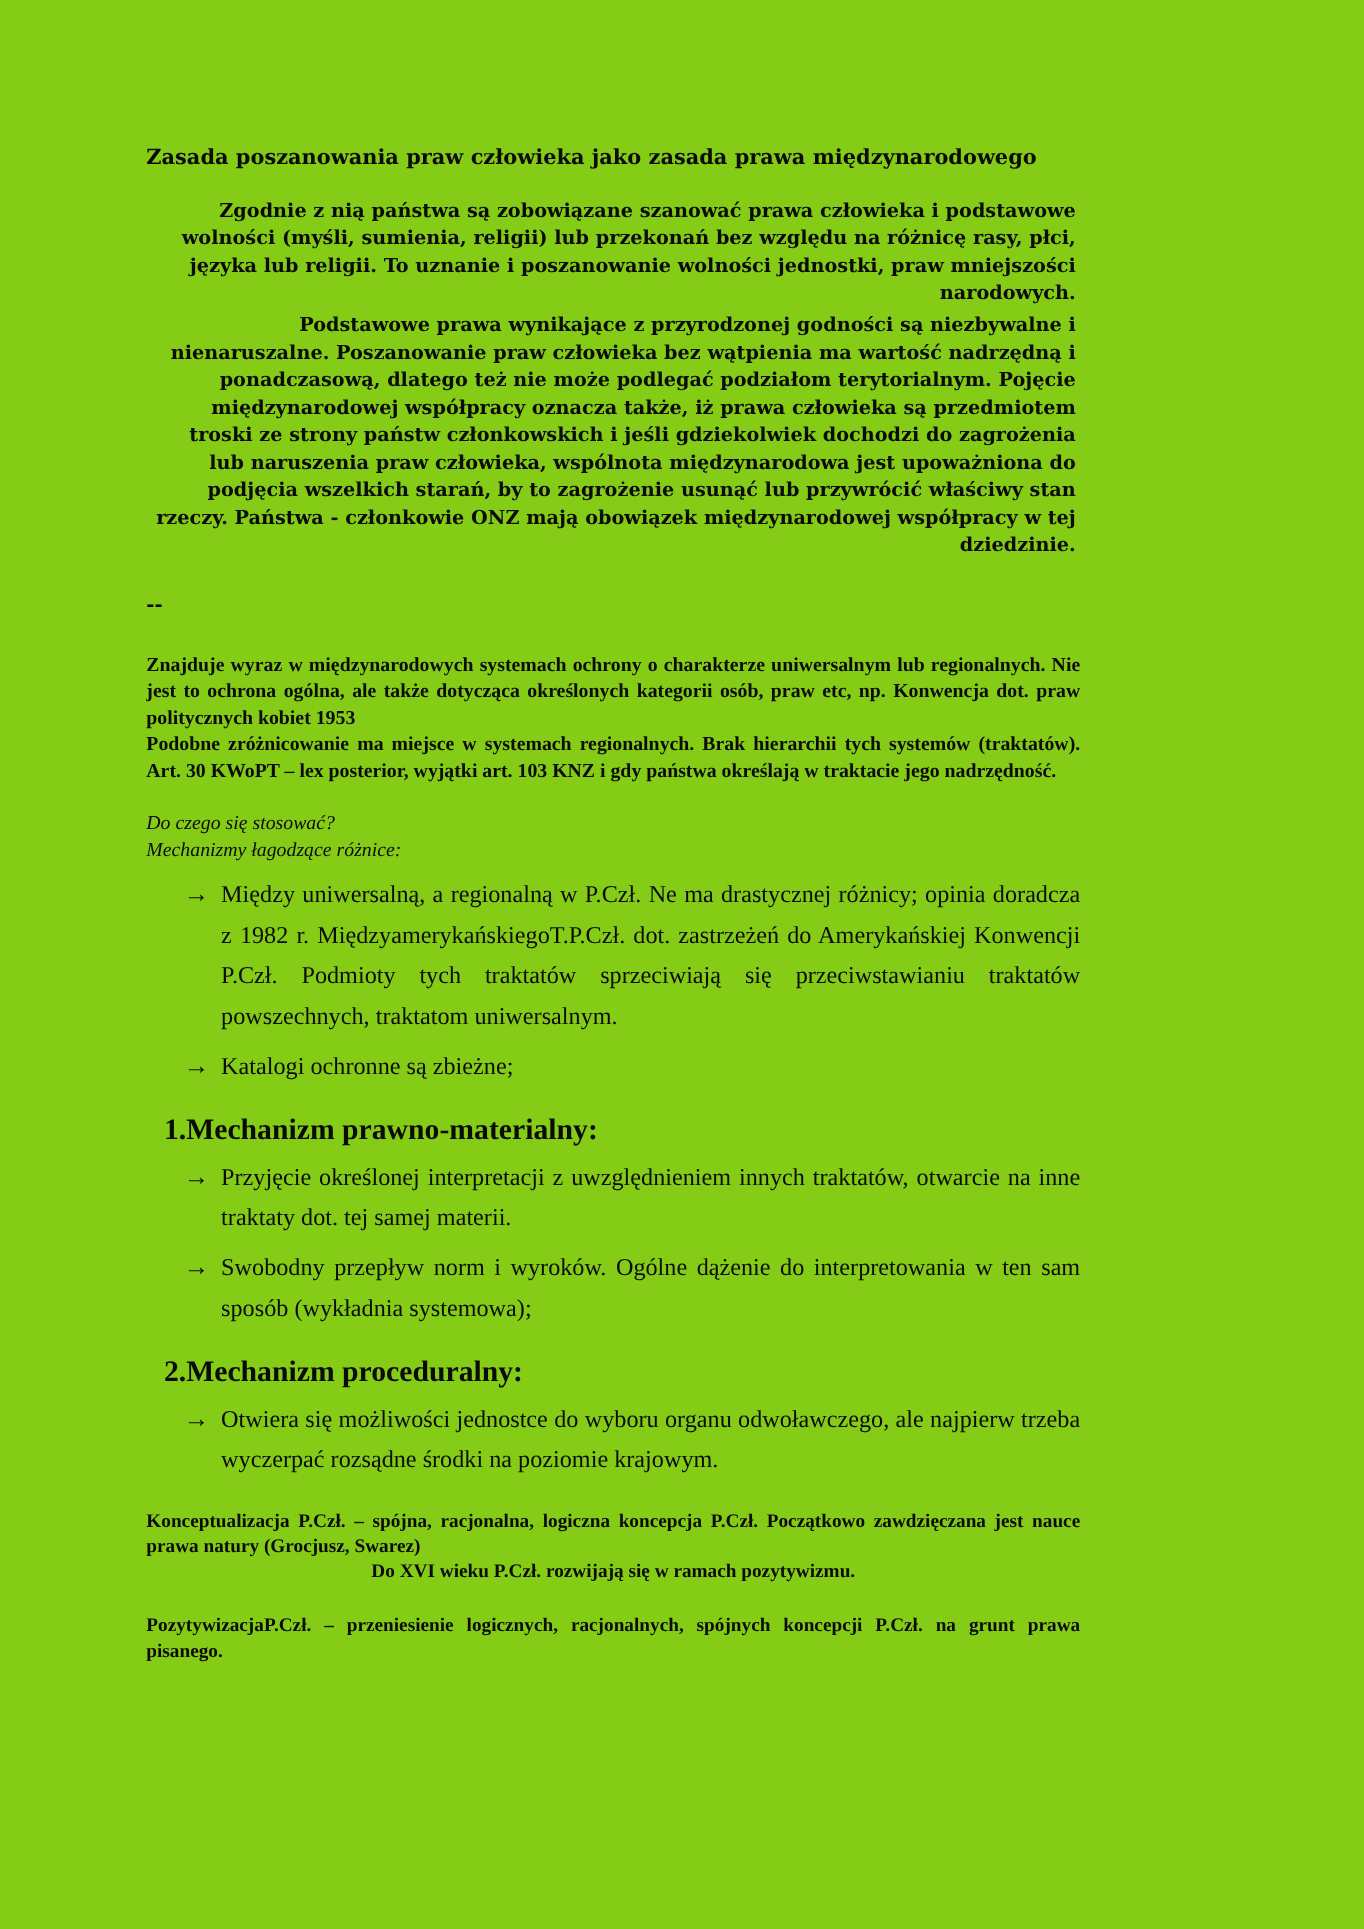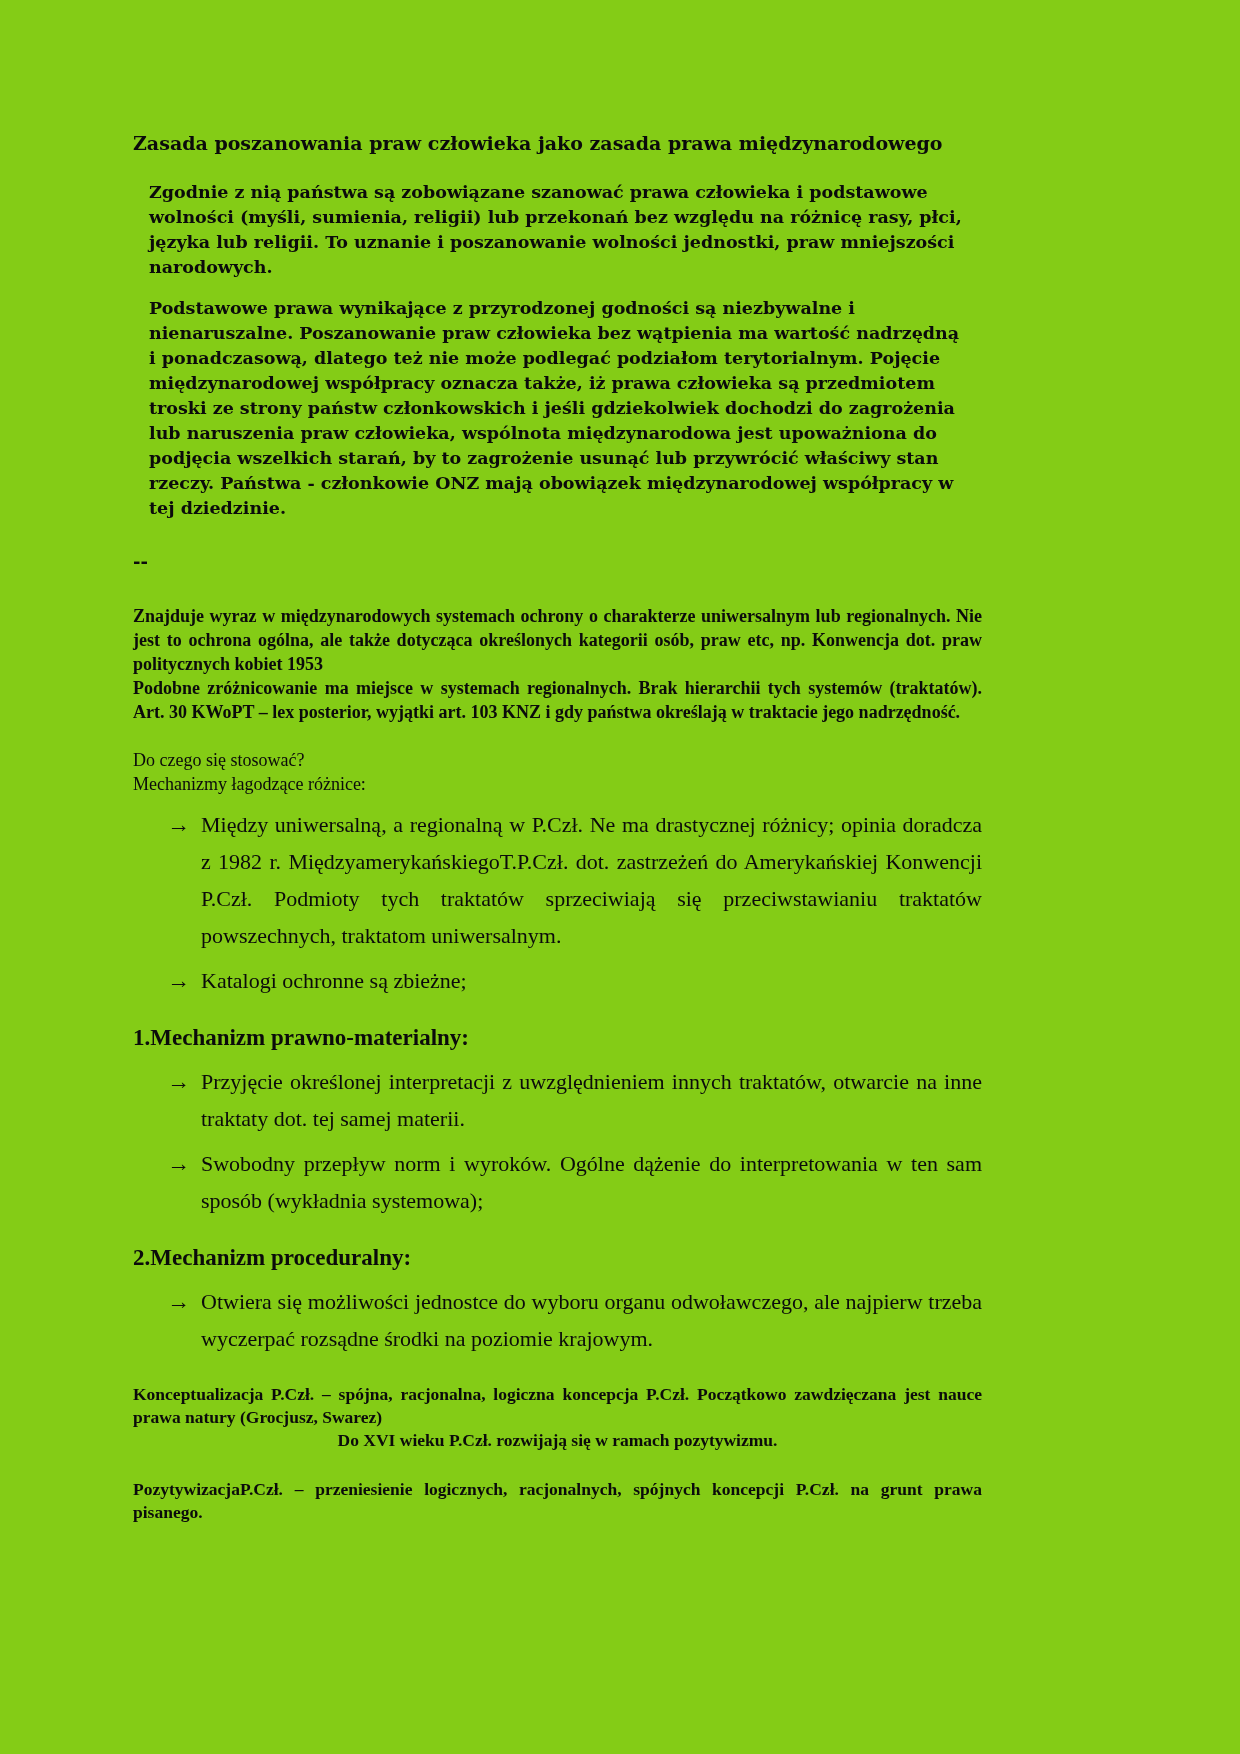--- a/index.html
+++ b/index.html
@@ -24,38 +24,38 @@
     font-size: 19px;
     font-weight: bold;
     line-height: 26px;
     margin: 0 0 24px 0;
   }
   .intro p {
     font-family: "DejaVu Serif", serif;
     font-size: 17.5px;
     font-weight: bold;
     line-height: 25px;
-    margin: 16px;
-    text-align: left;
+    margin: 4px;
+    text-align: right;
   }
   .separator {
     font-family: "DejaVu Serif", serif;
     font-size: 18px;
     font-weight: bold;
     margin: 30px 0 0 0;
   }
   .systems { margin-top: 32px; }
   .systems p {
     font-size: 18px;
     line-height: 24px;
     margin: 0;
     text-align: justify;
     font-weight: bold;
   }
-  .question { margin-top: 24px; }
+  .question { margin-top: 24px; font-style: italic; }
   .question p {
     font-size: 18px;
     line-height: 24px;
     margin: 0;
   }
   .arrow-list {
     margin-top: 10px;
     padding-left: 34px;
   }
   .arrow-item {
@@ -67,24 +67,24 @@
     font-size: 23px;
     line-height: 37px;
   }
   .arrow-text {
     flex: 1;
     font-size: 22px;
     line-height: 37px;
     text-align: justify;
   }
   .sec-heading {
-    font-size: 23px;
+    font-size: 27px;
     font-weight: bold;
     line-height: 30px;
-    margin: 24px 0 4px 0;
+    margin: 24px 0 4px 16px;
   }
   .footer-para { margin-top: 26px; font-weight: bold; }
   .footer-para p {
     font-size: 17.5px;
     line-height: 23px;
     margin: 0;
     text-align: justify;
   }
   .footer-para p.no-just { text-align: center; }
 </style>

